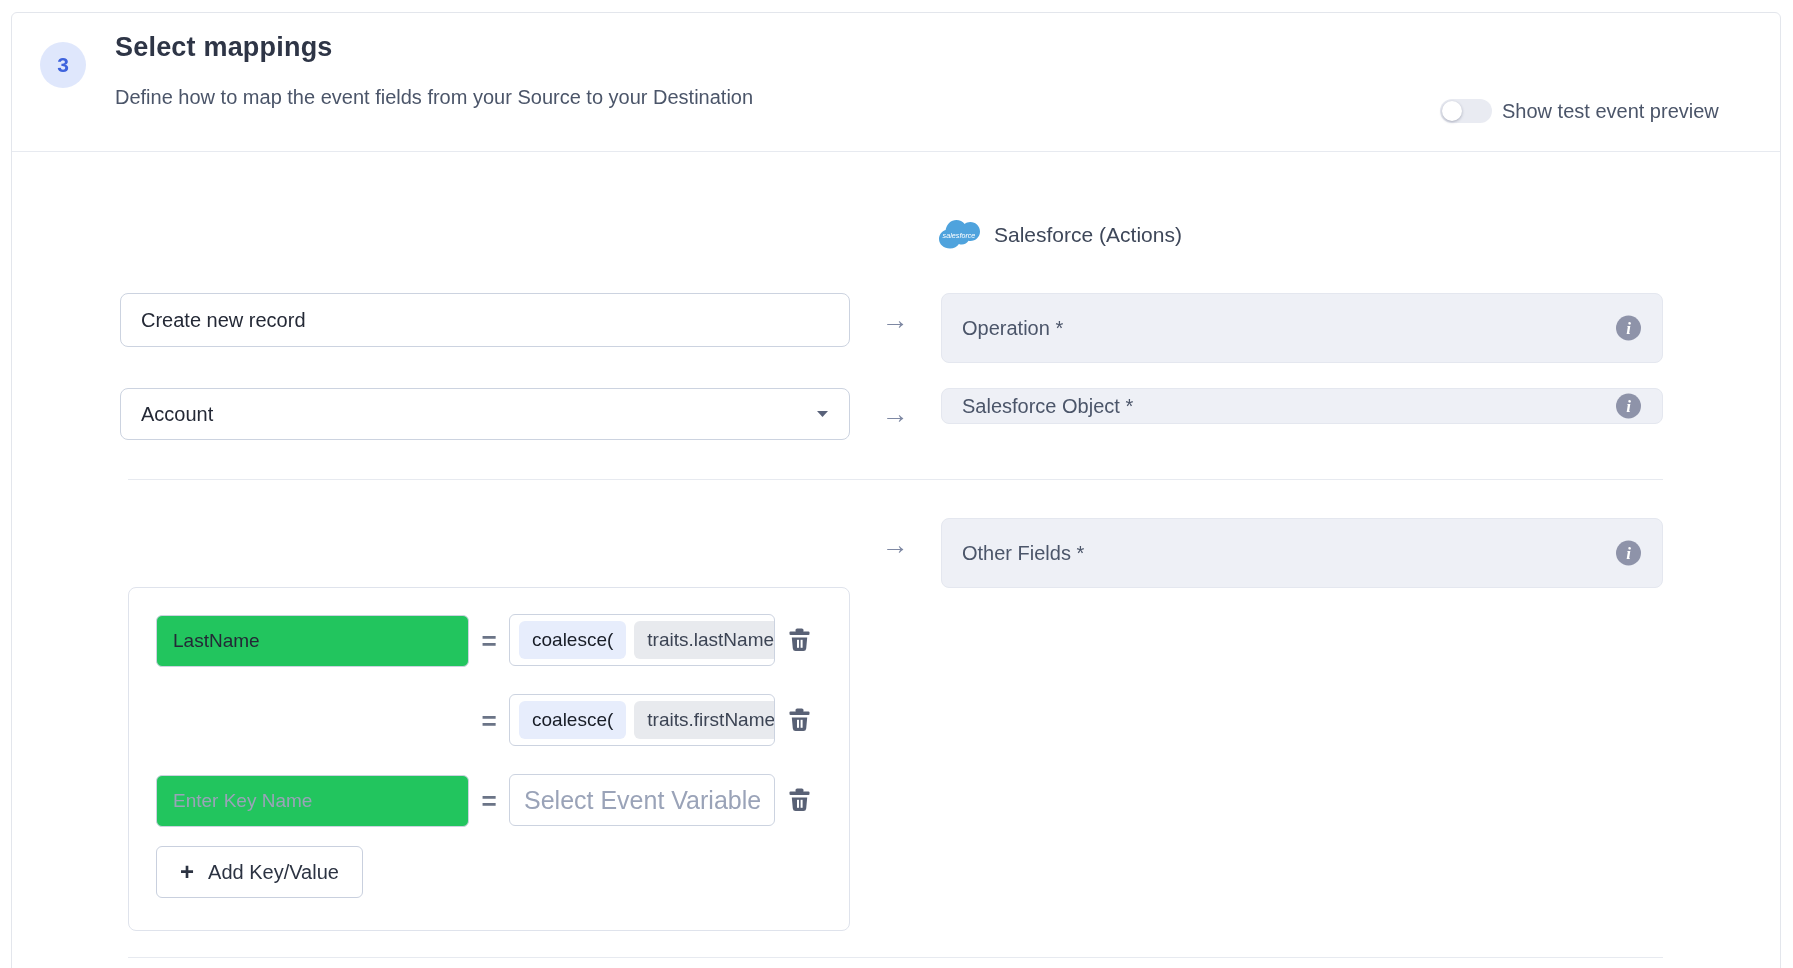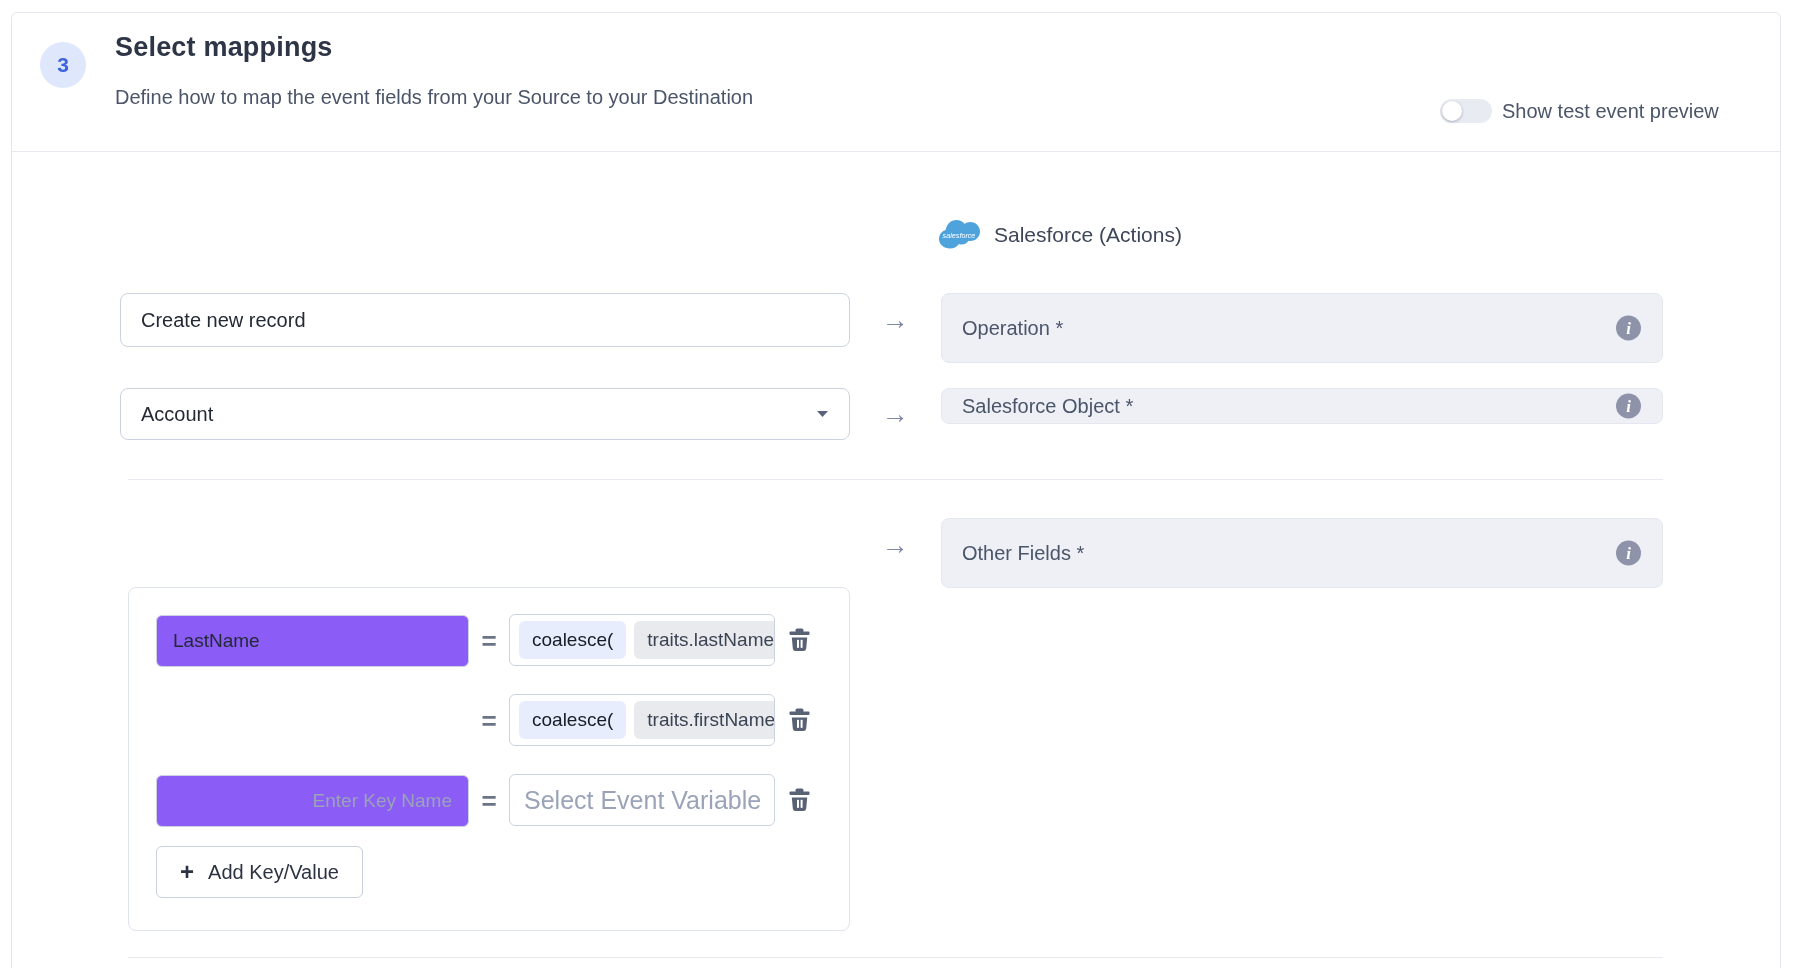--- a/index.html
+++ b/index.html
@@ -53,21 +53,21 @@
   .tab { display:flex; align-items:center; justify-content:center; font-size:20px;
     cursor:pointer; padding:0 25px; }
   .tab-inactive { color:#333b4c; background:#fff; border-right:1px solid #c9d0de; }
   .tab-active { color:#3c61e4; background:#eef1f8; }
 
   
   .kv-panel { left:128px; top:587px; width:722px; height:344px;
     border:1px solid #dfe3ec; border-radius:8px; background:#fff; }
   .kv-key { position:absolute; left:27px; width:313px; height:52px;
     border:1px solid #ccd3e0; border-radius:6px; font-size:19px; color:#242936;
-    padding:0 16px; font-family:"Liberation Sans", sans-serif; background:#8b5cf6; }
+    padding:0 16px; font-family:"Liberation Sans", sans-serif; background:#22c55e; }
   .kv-key::placeholder, .kv-value-input::placeholder { color:#9aa3b8; opacity:1; }
   .kv-eq { position:absolute; left:342px; width:36px; height:52px; display:flex; align-items:center;
     justify-content:center; font-size:26px; font-weight:700; color:#6b7487; }
   .kv-value { position:absolute; left:380px; width:266px; height:52px;
     border:1px solid #ccd3e0; border-radius:6px; background:#fff;
     display:flex; align-items:center; gap:8px; padding-left:9px; overflow:hidden; }
   .kv-value-input { position:absolute; left:380px; width:266px; height:52px;
     border:1px solid #ccd3e0; border-radius:6px; font-size:25px; color:#242936;
     padding:0 14px; font-family:"Liberation Sans", sans-serif; background:#fff; }
   .chip { font-size:19px; border-radius:6px; padding:8px 13px; white-space:nowrap; flex:0 0 auto; cursor:pointer; }
@@ -166,21 +166,21 @@
         <g fill="#596175">
           <rect x="7.5" y="0.5" width="8" height="4" rx="1.6"></rect>
           <rect x="1.5" y="3.5" width="20" height="3.4" rx="1"></rect>
           <path d="M3.8 9.5h15.4l-1 11.1a2.8 2.8 0 0 1-2.8 2.5H7.6a2.8 2.8 0 0 1-2.8-2.5z"></path>
         </g>
         <rect x="9" y="11.8" width="2" height="8" fill="#fff"></rect>
         <rect x="12.6" y="11.8" width="2" height="8" fill="#fff"></rect>
       </svg>
     </button>
 
-    <input class="kv-key" style="top: 187px; text-align: right;" placeholder="Enter Key Name">
+    <input class="kv-key" style="top: 187px;" placeholder="Enter Key Name">
     <div class="kv-eq" style="top:187px;">=</div>
     <input class="kv-value-input" style="top: 186px;" placeholder="Select Event Variable">
     <button class="trash-btn" style="top:186px;">
       <svg width="23" height="24" viewBox="0 0 23 24">
         <g fill="#596175">
           <rect x="7.5" y="0.5" width="8" height="4" rx="1.6"></rect>
           <rect x="1.5" y="3.5" width="20" height="3.4" rx="1"></rect>
           <path d="M3.8 9.5h15.4l-1 11.1a2.8 2.8 0 0 1-2.8 2.5H7.6a2.8 2.8 0 0 1-2.8-2.5z"></path>
         </g>
         <rect x="9" y="11.8" width="2" height="8" fill="#fff"></rect>

